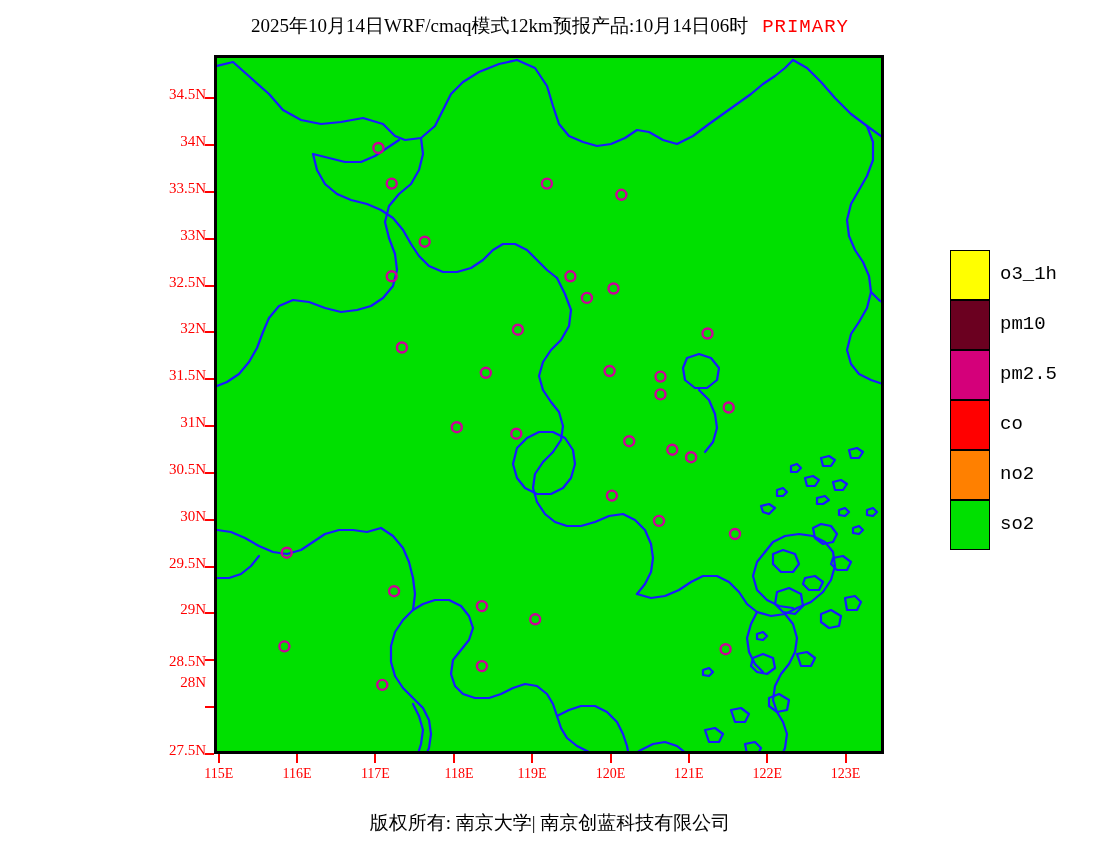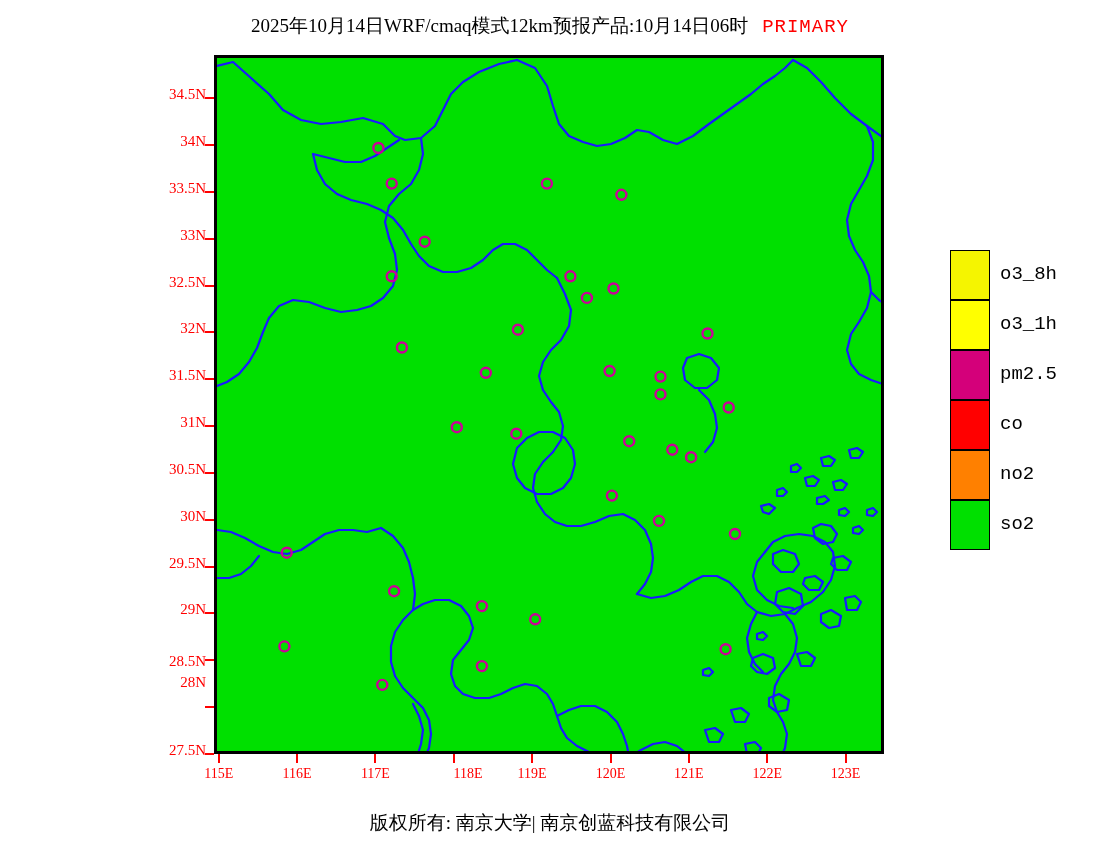--- a/index.html
+++ b/index.html
@@ -229,38 +229,38 @@
         <div class="tick tick-x" style="left: 473.877px;"></div>
         <div class="tick tick-x" style="left: 552.24px;"></div>
         <div class="tick tick-x" style="left: 630.602px;"></div>
       </div>
   </div>
 
   <div class="xlab-row" id="xlab-row">
       <div class="xlab" style="left: -35.2982px; width: 80px; top: 0px;">115E</div>
       <div class="xlab" style="left: 43.0643px; width: 80px; top: 0px;">116E</div>
       <div class="xlab" style="left: 121.427px; width: 80px; top: 0px;">117E</div>
-      <div class="xlab" style="left: 214px; width: 80px; top: 0px;">118E</div>
+      <div class="xlab" style="left: 205px; width: 80px; top: 0px;">118E</div>
       <div class="xlab" style="left: 278.152px; width: 80px; top: 0px;">119E</div>
       <div class="xlab" style="left: 356.515px; width: 80px; top: 0px;">120E</div>
       <div class="xlab" style="left: 434.877px; width: 80px; top: 0px;">121E</div>
       <div class="xlab" style="left: 513.24px; width: 80px; top: 0px;">122E</div>
       <div class="xlab" style="left: 591.602px; width: 80px; top: 0px;">123E</div>
     </div>
 
   <div class="legend" id="legend-holder">
       <div class="legend-row">
-        <div class="legend-swatch" style="background: rgb(245, 245, 0);"></div>
-        <div class="legend-label">o3_8h</div>
-      </div>
-      <div class="legend-row">
         <div class="legend-swatch" style="background: rgb(255, 255, 0);"></div>
         <div class="legend-label">o3_1h</div>
       </div>
       <div class="legend-row">
+        <div class="legend-swatch" style="background: rgb(107, 0, 32);"></div>
+        <div class="legend-label">pm10</div>
+      </div>
+      <div class="legend-row">
         <div class="legend-swatch" style="background: rgb(212, 0, 122);"></div>
         <div class="legend-label">pm2.5</div>
       </div>
       <div class="legend-row">
         <div class="legend-swatch" style="background: rgb(255, 0, 0);"></div>
         <div class="legend-label">co</div>
       </div>
       <div class="legend-row">
         <div class="legend-swatch" style="background: rgb(255, 128, 0);"></div>
         <div class="legend-label">no2</div>

